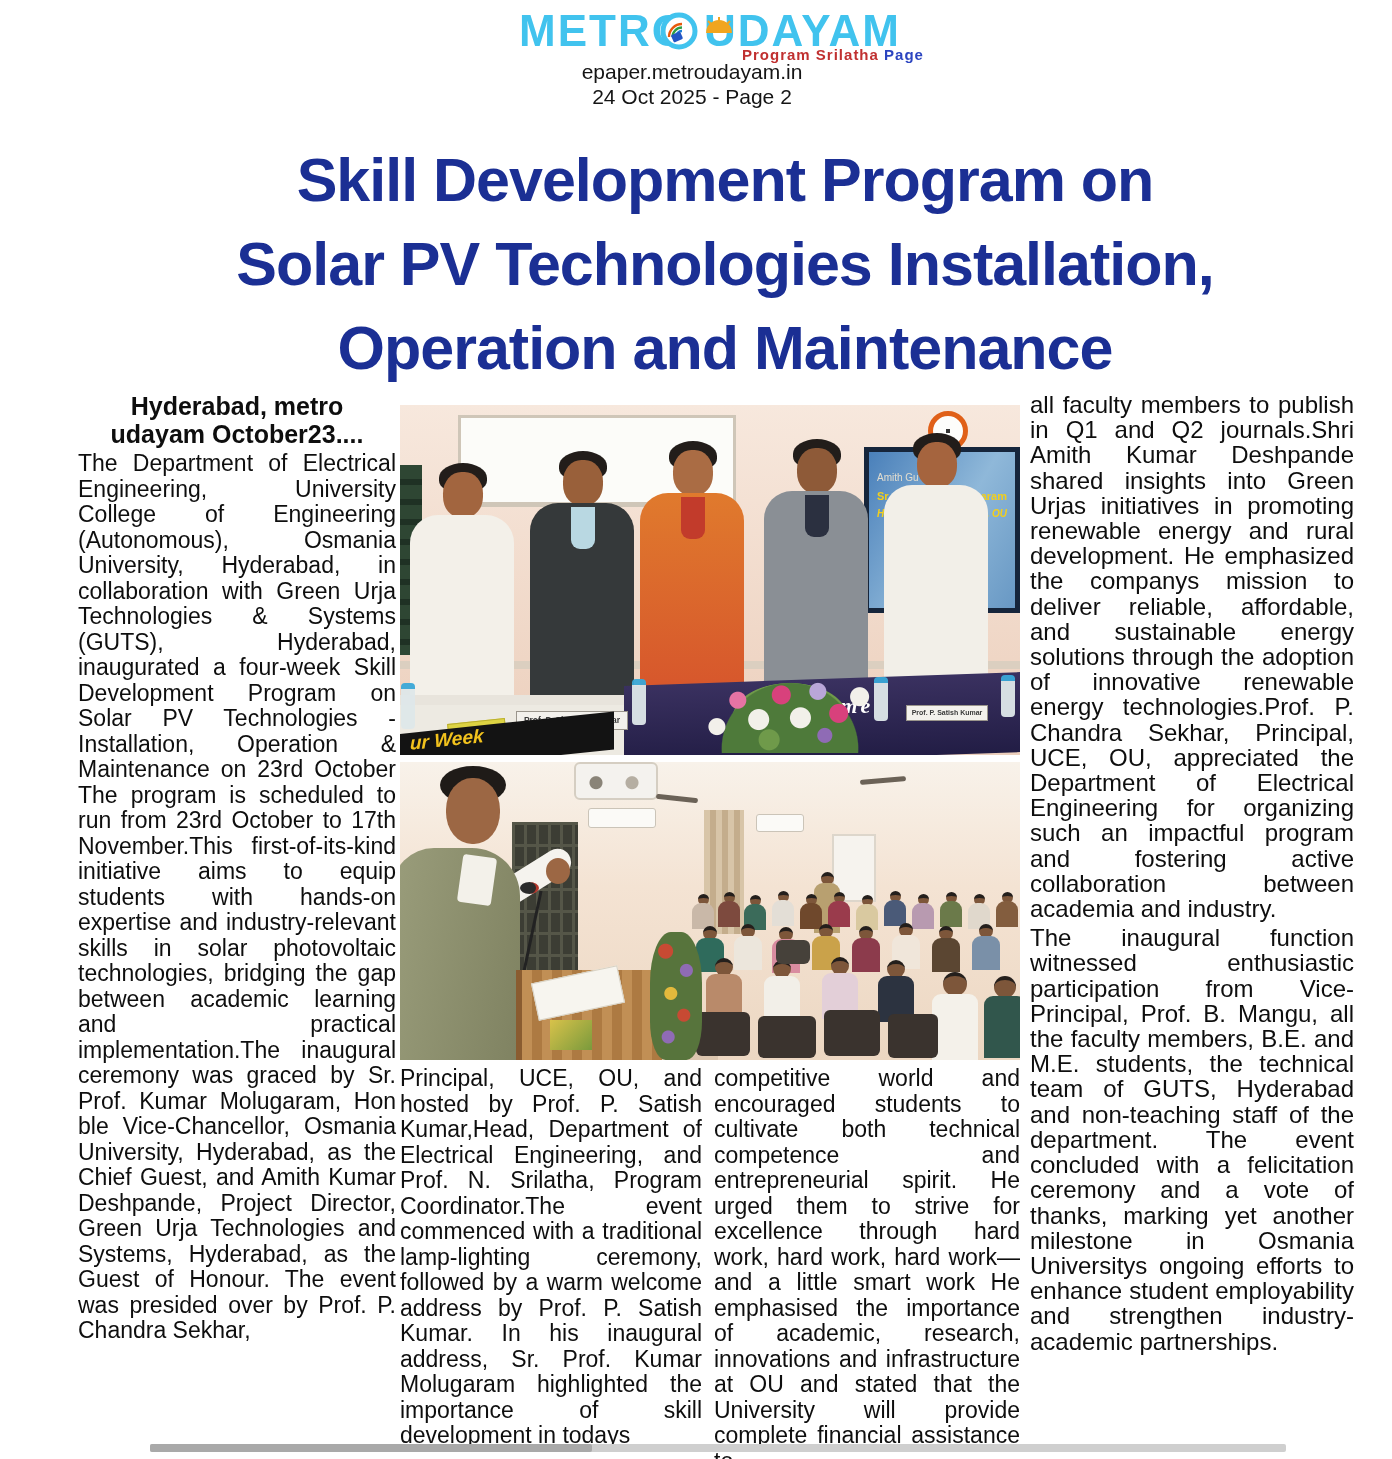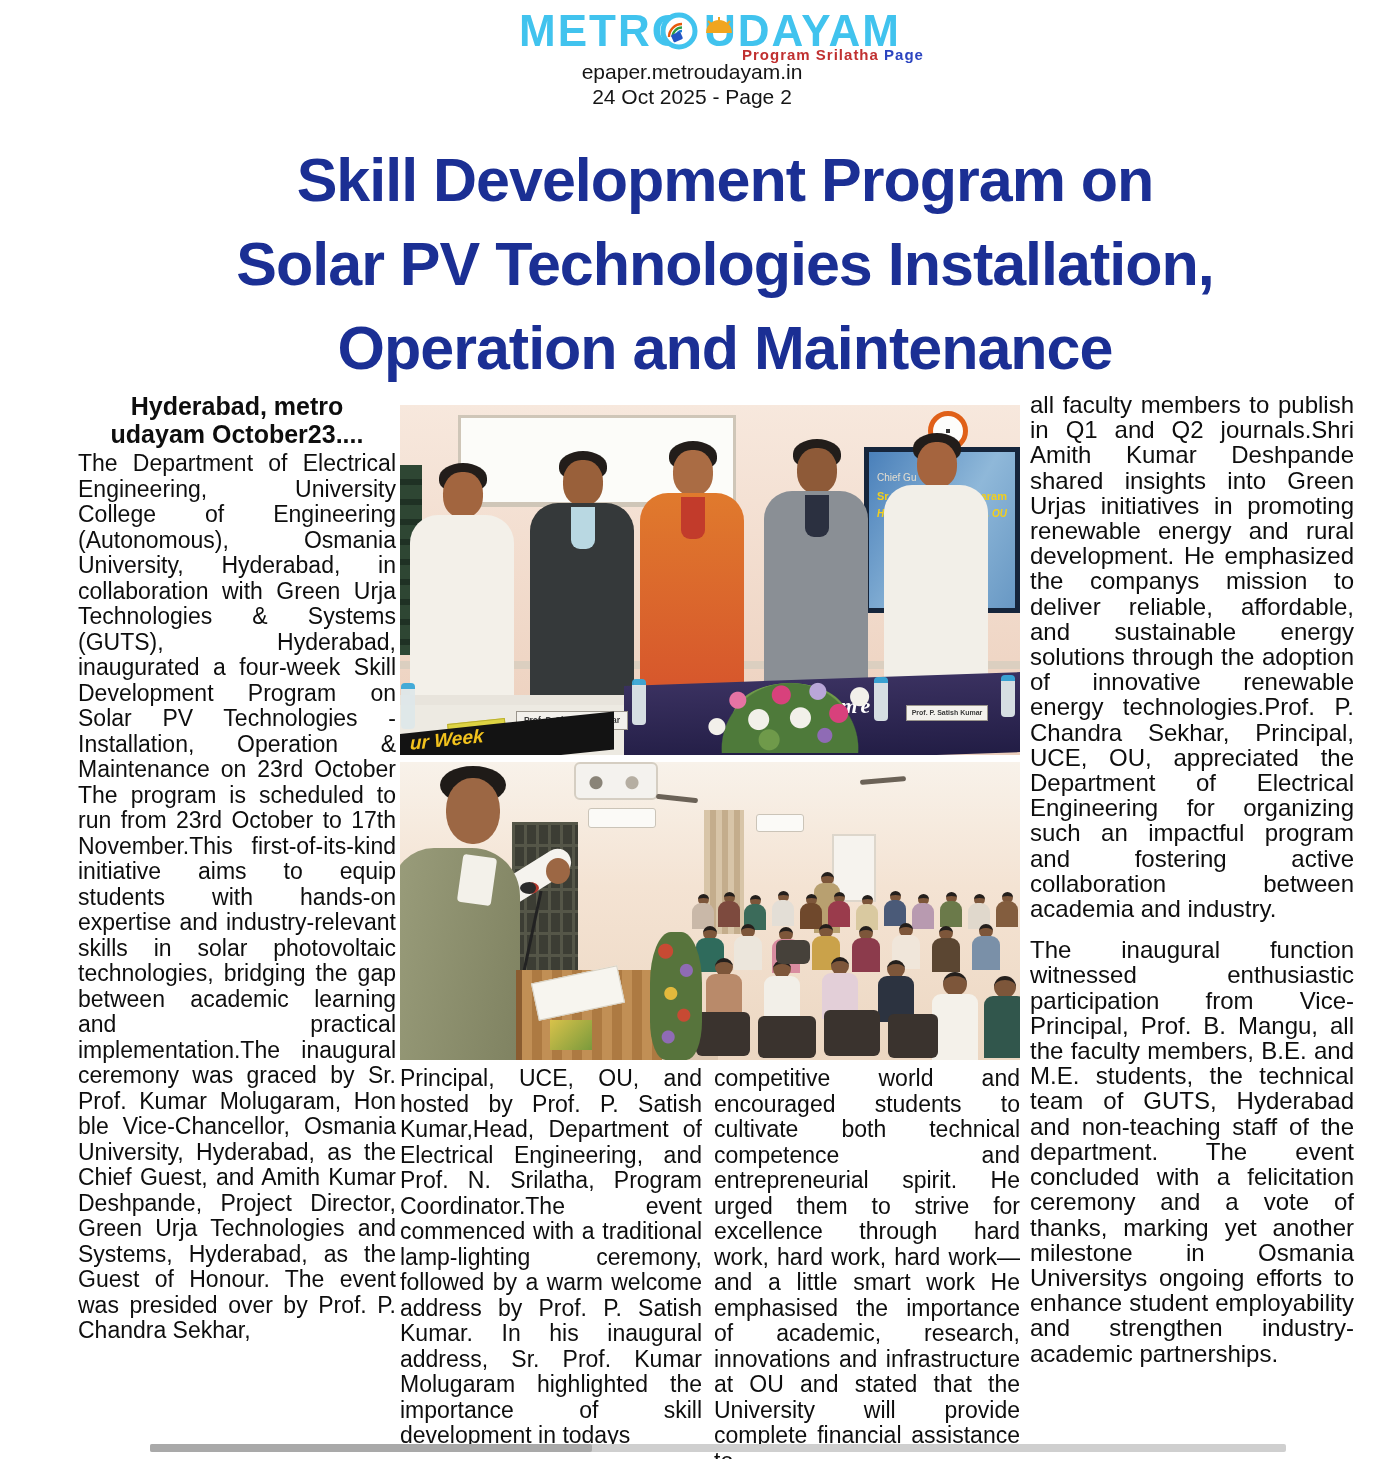--- a/index.html
+++ b/index.html
@@ -24,21 +24,21 @@
   .headline{position:absolute;top:138px;left:0;width:100%;text-align:center;
             color:#1b2f94;font-weight:bold;font-size:61px;line-height:84px;letter-spacing:-1px;padding-left:29px;}
   
   .col{position:absolute;font-size:23px;line-height:25.5px;text-align:justify;color:#0e0e0e;}
   .col1{left:78px;top:392px;width:318px;}
   .col2{left:400px;top:1066px;width:302px;}
   .col3{left:714px;top:1066px;width:306px;}
   .col4{left:1030px;top:392px;width:324px;font-size:24px;line-height:25.2px;}
   .dateline{font-weight:bold;text-align:center;font-size:25px;line-height:28px;}
   .col-body{margin-top:3px;}
-  .para2{margin-top:16px;}
+  .para2{margin-top:4px;}
   
   .photo{position:absolute;left:400px;overflow:hidden;}
   .photo1{top:405px;width:620px;height:350px;background:linear-gradient(180deg,#f7e8dd,#eccfbc);}
   .photo2{top:762px;width:620px;height:298px;background:linear-gradient(180deg,#f8f2ea 0%,#f4e3d3 42%,#ecd7c2 100%);}
   .abs{position:absolute;}
   
   .p1-board{left:0;top:60px;width:22px;height:190px;background:repeating-linear-gradient(180deg,#2e4633 0 14px,#1f3124 14px 20px);}
   .p1-screen{left:58px;top:10px;width:272px;height:84px;background:#fcfcf9;border:3px solid #cfc6b8;border-bottom-width:5px;}
   .p1-rail{left:0;top:256px;width:620px;height:8px;background:#dbcfc0;}
   .p1-tv{left:464px;top:42px;width:156px;height:166px;background:#16253b;padding:5px;box-sizing:border-box;}
@@ -176,21 +176,21 @@
   </div>
 
   <div class="photo photo1">
     <div class="abs p1-board"></div>
     <div class="abs p1-screen"></div>
     <div class="abs p1-rail"></div>
 
     <div class="abs p1-tv">
       <div class="p1-tv-screen">
         <div class="tv-line tv-l1">
-          <span>Chief Gu</span>
+          <span>Amith Gu</span>
         </div>
         <div class="tv-line tv-l2">
           <span>Sr. Prof.</span>
           <span>Molugaram</span>
         </div>
         <div class="tv-line tv-l3">
           <span>Hon'ble V</span>
           <span>lor, OU</span>
         </div>
       </div>

